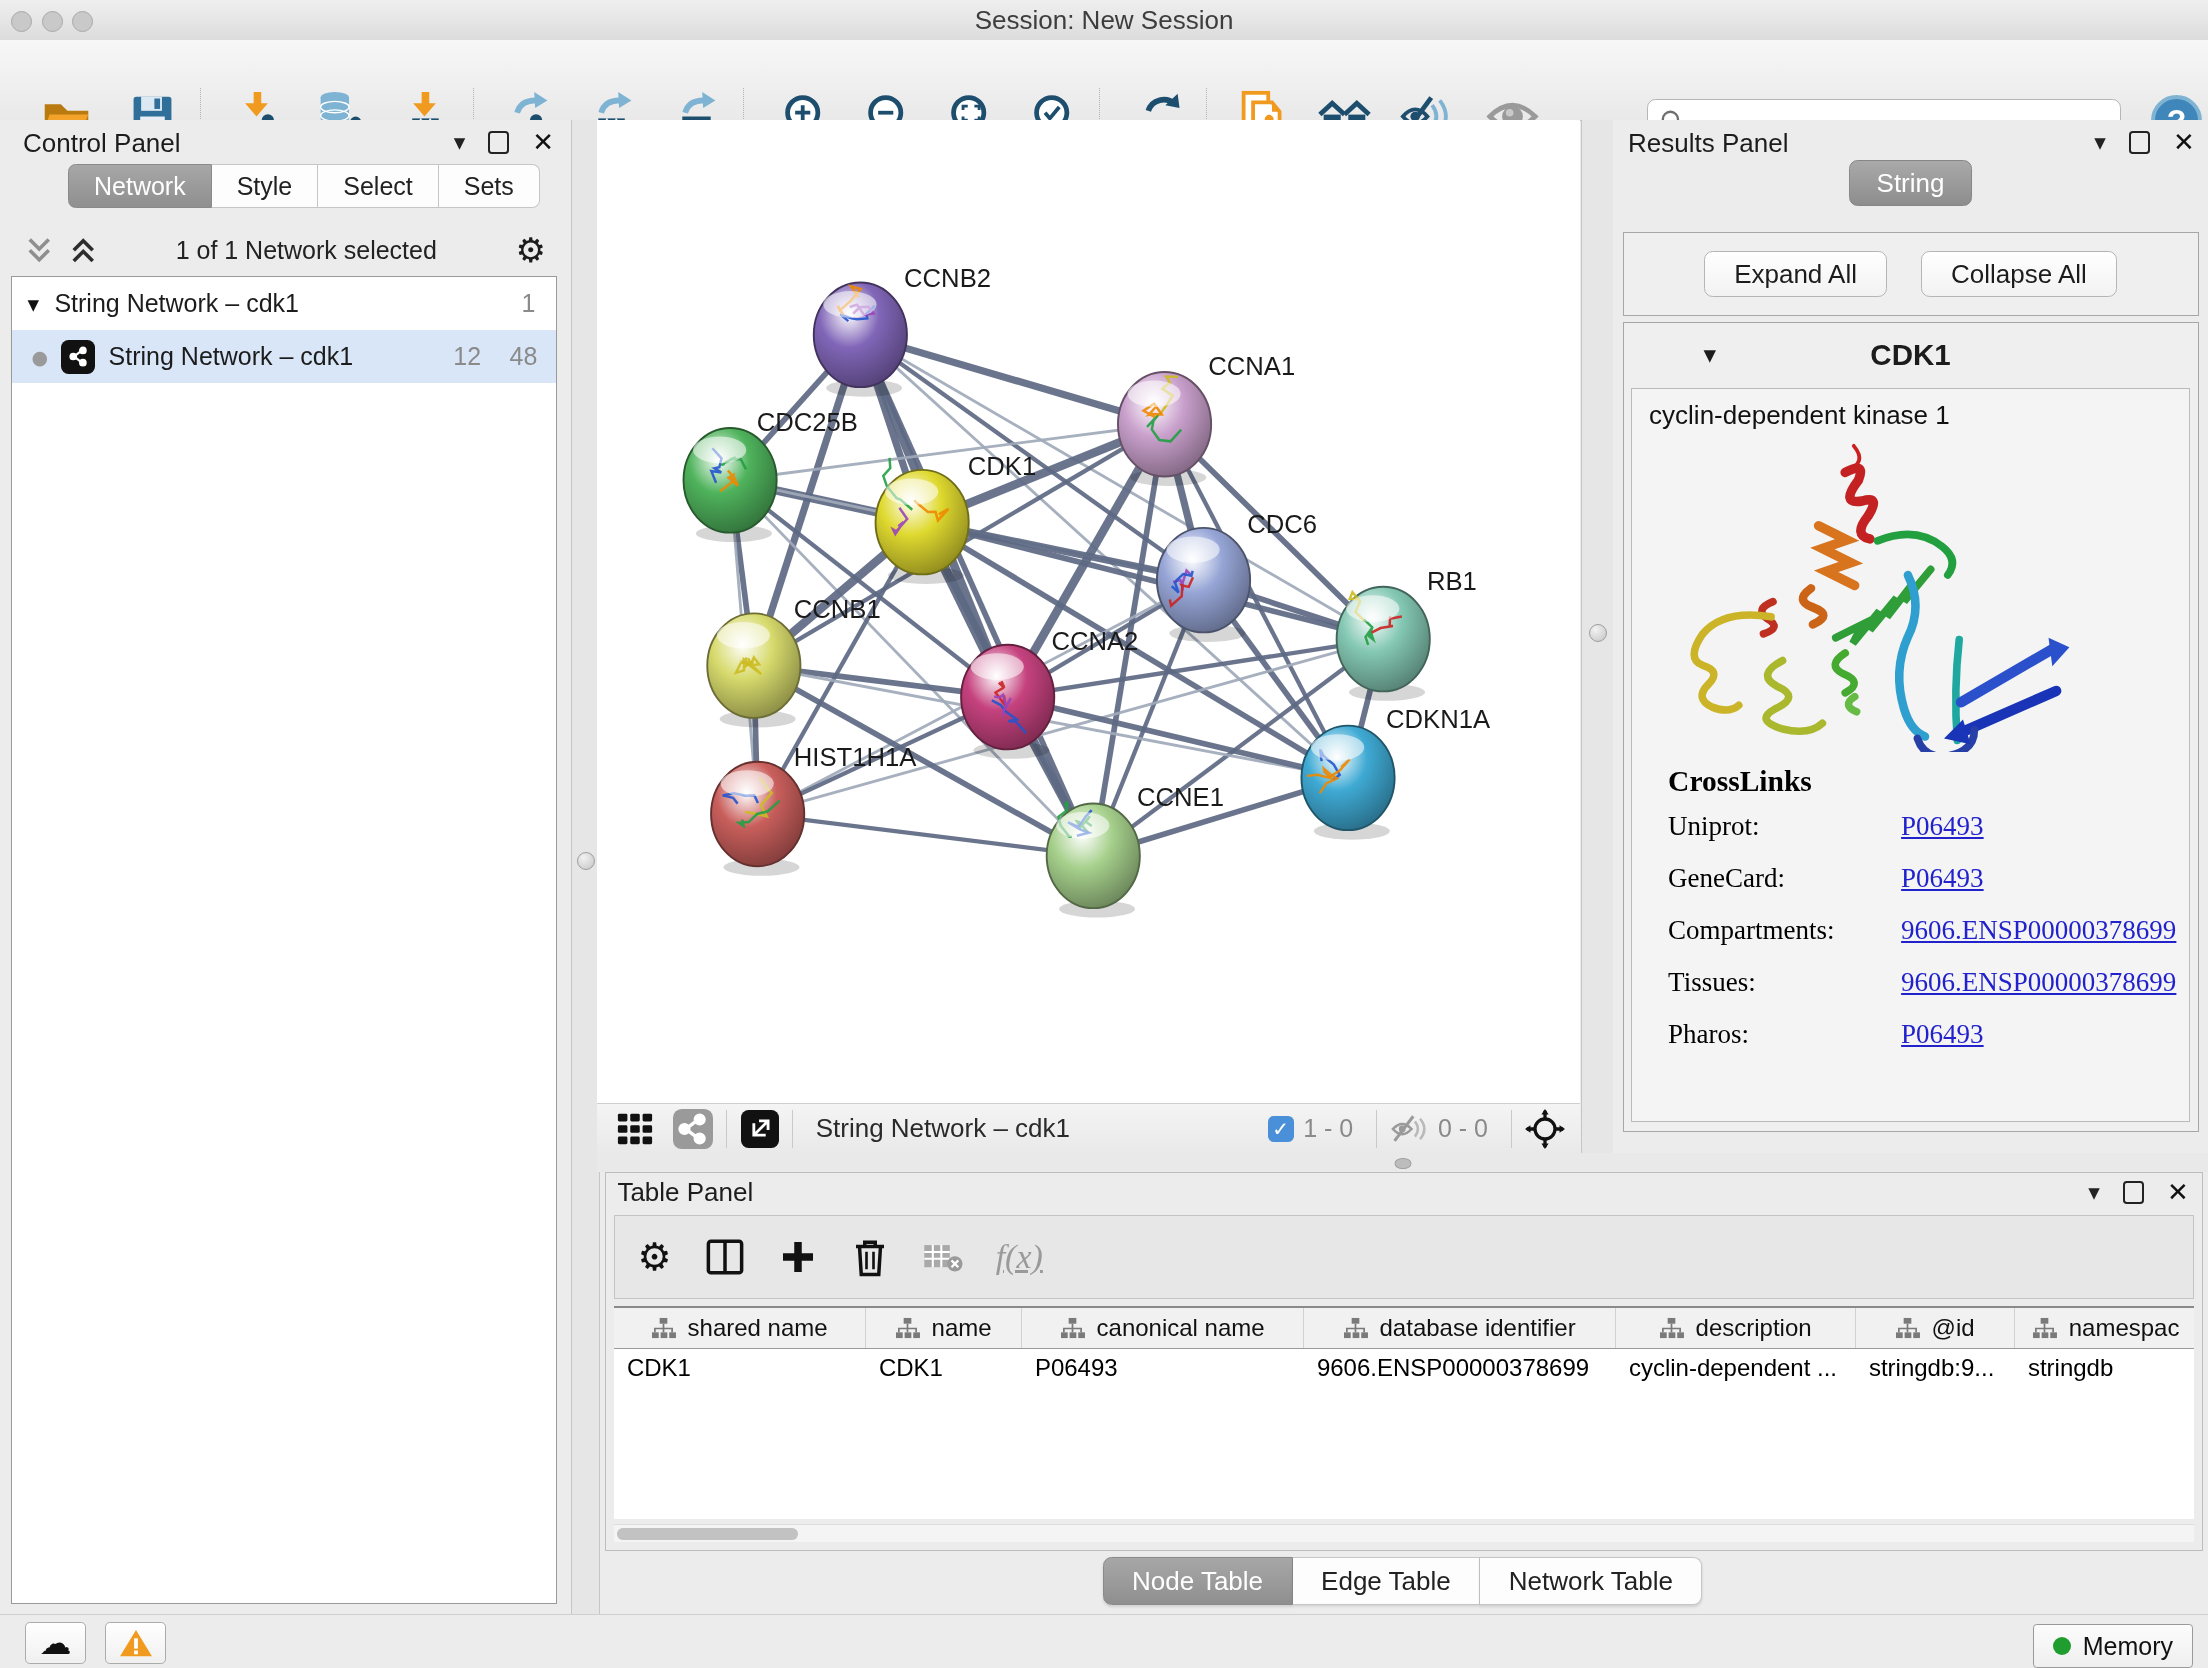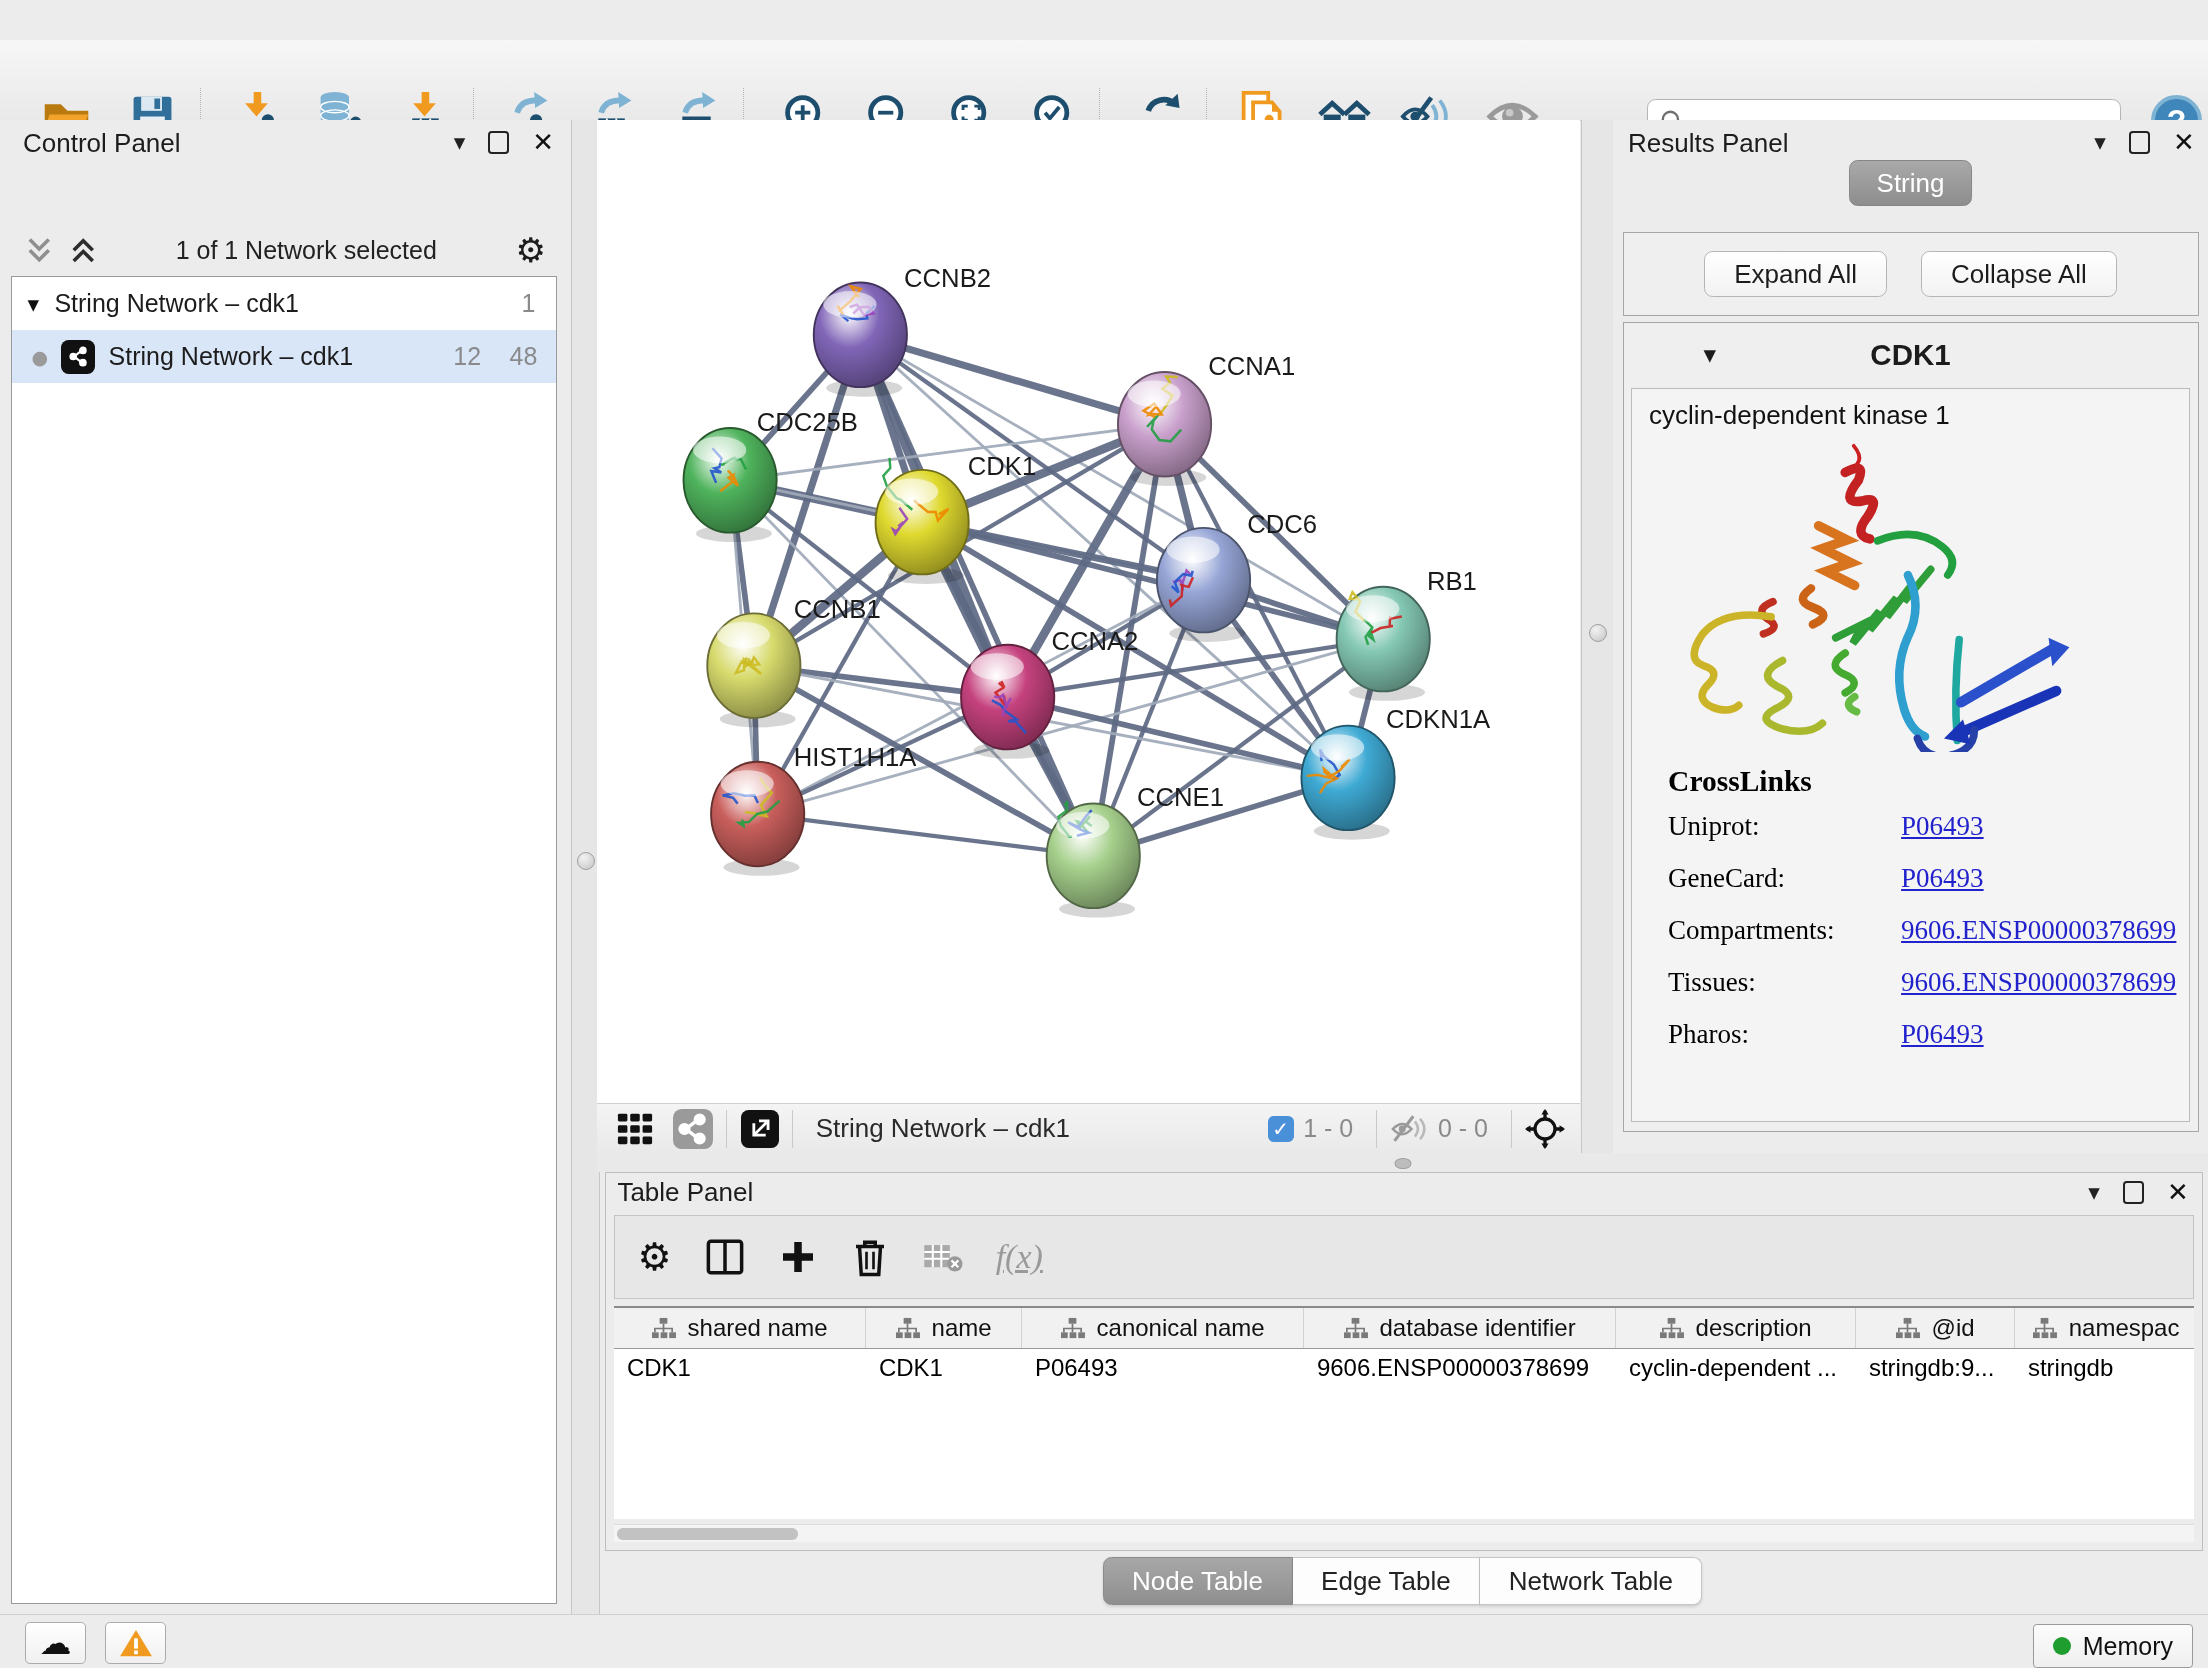--- a/index.html
+++ b/index.html
@@ -154,20 +154,26 @@
   .memory{position:absolute;right:15px;top:9px;height:44px;padding:0 19px;
     background:linear-gradient(#fcfcfc,#efefef);border:1.9px solid #9a9a9a;border-radius:3.8px;
     display:flex;align-items:center;gap:11.4px;font-size:25px;color:#111;cursor:pointer;}
   .memdot{width:18px;height:18px;border-radius:50%;background:#1f9d2f;}
 </style>
 </head>
 <body>
 
 <div class="window">
 
+  <div class="titlebar">
+    <span class="tl-btn" style="left:11.4px"></span>
+    <span class="tl-btn" style="left:42px"></span>
+    <span class="tl-btn" style="left:72px"></span>
+    <div class="win-title">Session: New Session</div>
+  </div>
 
   <div class="toolbar">
     <button class="tb" style="left:36px">
       <svg viewBox="0 0 56 56">
           <path d="M5 15h17l7 7h22v25H5z" fill="#b97a10"></path>
           <path d="M10 26h41l-8 19H4z" fill="#f3a32a"></path>
         </svg>
     </button>
     <button class="tb" style="left:122px">
       <svg viewBox="0 0 56 56">
@@ -336,20 +342,26 @@
   </div>
 
   <aside class="control-panel">
     <div class="cp-header">
       <span class="ph-title">Control Panel</span>
     </div>
     <div class="ph-icons" style="right:17px;top:11.4px;">
       <span class="ph-min glyph">▾</span>
       <span class="ph-float"></span>
       <span class="ph-close glyph">✕</span>
+    </div>
+    <div class="cp-tabs">
+      <span class="cp-tab active">Network</span>
+      <span class="cp-tab">Style</span>
+      <span class="cp-tab">Select</span>
+      <span class="cp-tab">Sets</span>
     </div>
     <div class="cp-sub">
       <span class="iconbtn" style="margin-left:25px">
         <svg width="28.5" height="28.5" viewBox="0 0 24 24">
             <path d="M4 3l8 8 8-8M4 12l8 8 8-8" fill="none" stroke="#8f8f8f" stroke-width="3"></path>
           </svg>
       </span>
       <span class="iconbtn" style="margin-left:15px">
         <svg width="28.5" height="28.5" viewBox="0 0 24 24">
             <path d="M4 21l8-8 8 8M4 12l8-8 8 8" fill="none" stroke="#2d2d2d" stroke-width="3"></path>

